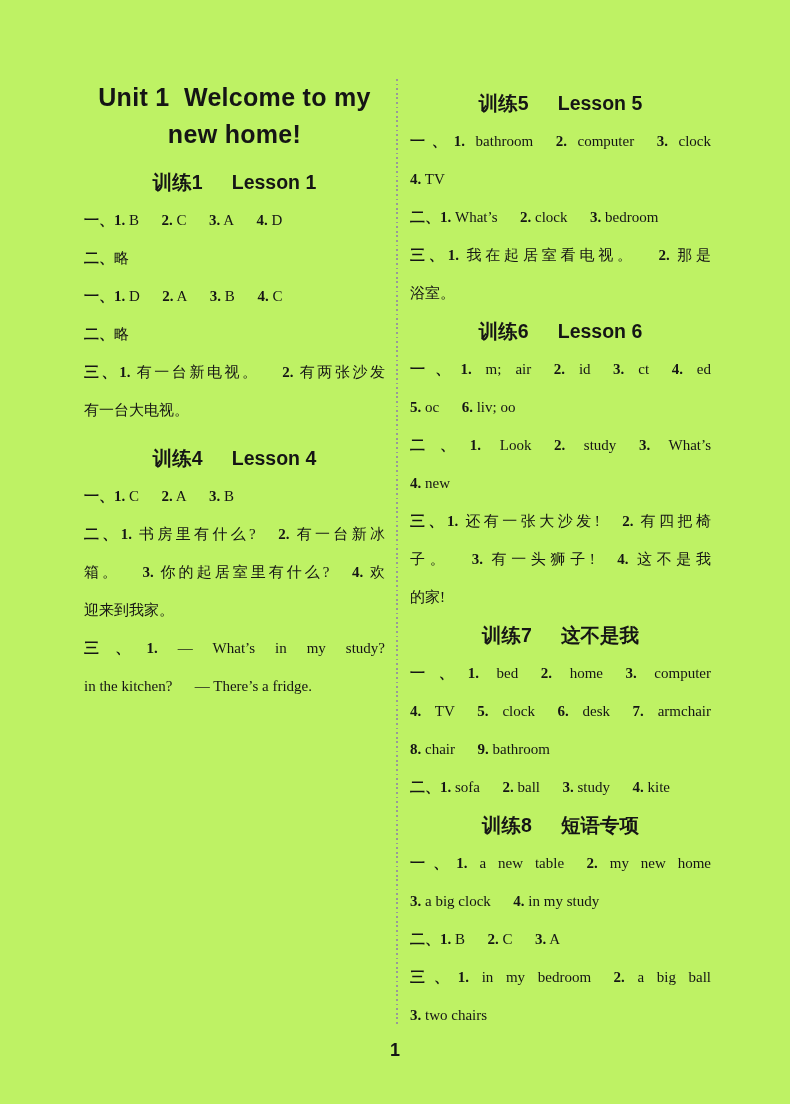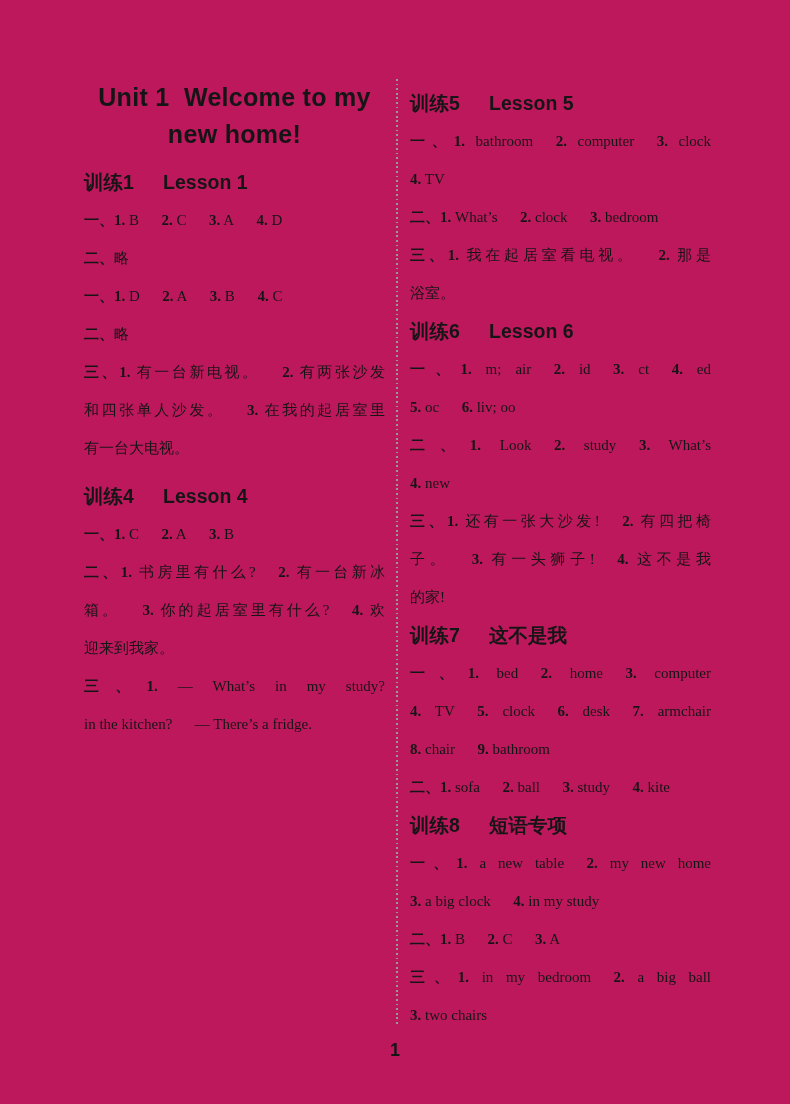--- a/index.html
+++ b/index.html
@@ -3,21 +3,21 @@
 <meta charset="utf-8">
 <style>
   html, body { margin: 0; padding: 0; background: #ffffff; }
   body {
     width: 790px; height: 1104px;
     position: relative;
     overflow: hidden;
     color: #151515;
     font-family: "Liberation Serif", "DejaVu Serif", serif;
   }
-  .page { position: absolute; inset: 0; background: #be185d; }
+  .page { position: absolute; inset: 0; background: #bef264; }
 
   .col { position: absolute; width: 301px; }
   .col-left  { left: 84px;  top: 79px; }
   .col-right { left: 410px; top: 84px; }
 
   .unit-title {
     font-family: "Liberation Sans", "DejaVu Sans", sans-serif;
     font-weight: 900;
     font-size: 25px;
     line-height: 37px;
@@ -25,20 +25,21 @@
     white-space: pre-wrap;
     letter-spacing: 0.3px;
     margin: 0 0 4px 0;
   }
 
   .sec-heading {
     font-family: "Liberation Sans", "DejaVu Sans", sans-serif;
     font-weight: 700;
     font-size: 19.5px;
     line-height: 38px;
+    text-align: center;
     margin-top: 10px;
   }
   .col-right .sec-heading { margin-top: 0; }
 
   .line {
     font-size: 15px;
     line-height: 38px;
     height: 38px;
     text-align: left;
   }
@@ -74,21 +75,20 @@
 
   <section>
         <div class="sec-heading">训练1  Lesson 1</div>
         <div class="line"><b>一、</b><b>1.</b> B  <b>2.</b> C  <b>3.</b> A  <b>4.</b> D</div>
         <div class="line"><b>二、</b>略</div>
       </section>
       <section>
         <div class="line"><b>一、</b><b>1.</b> D  <b>2.</b> A  <b>3.</b> B  <b>4.</b> C</div>
         <div class="line"><b>二、</b>略</div>
         <div class="line fill"><b>三、</b><b>1.</b> 有一台新电视。  <b>2.</b> 有两张沙发</div>
-        <div class="line fill">和四张单人沙发。  <b>3.</b> 在我的起居室里</div>
         <div class="line">有一台大电视。</div>
       </section>
       <section>
         <div class="sec-heading">训练4  Lesson 4</div>
         <div class="line"><b>一、</b><b>1.</b> C  <b>2.</b> A  <b>3.</b> B</div>
         <div class="line fill"><b>二、</b><b>1.</b> 书房里有什么?  <b>2.</b> 有一台新冰</div>
         <div class="line fill">箱。  <b>3.</b> 你的起居室里有什么?  <b>4.</b> 欢</div>
         <div class="line">迎来到我家。</div>
         <div class="line fill"><b>三、</b><b>1.</b> — What’s in my study?</div>
         <div class="line">in the kitchen?  — There’s a fridge.</div>

